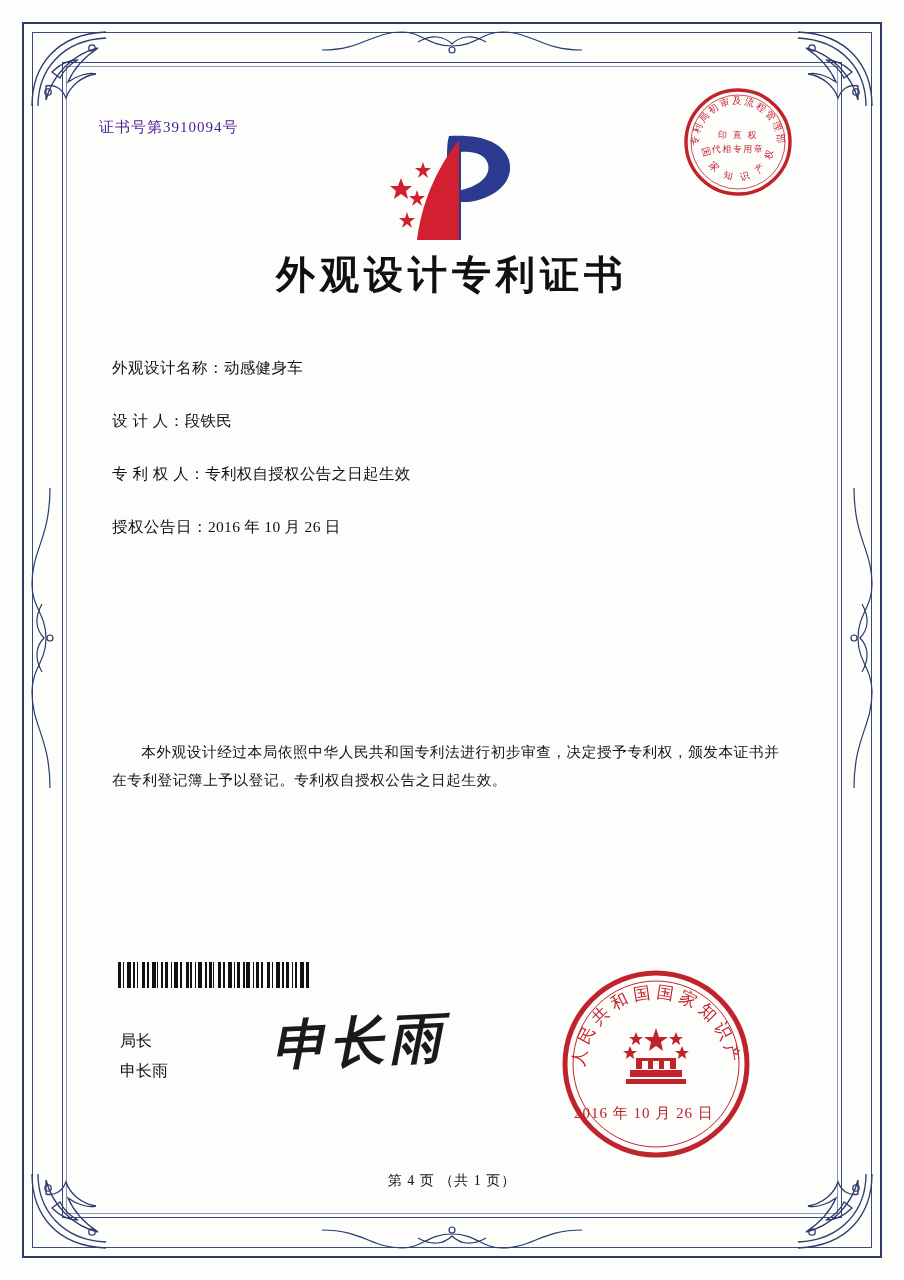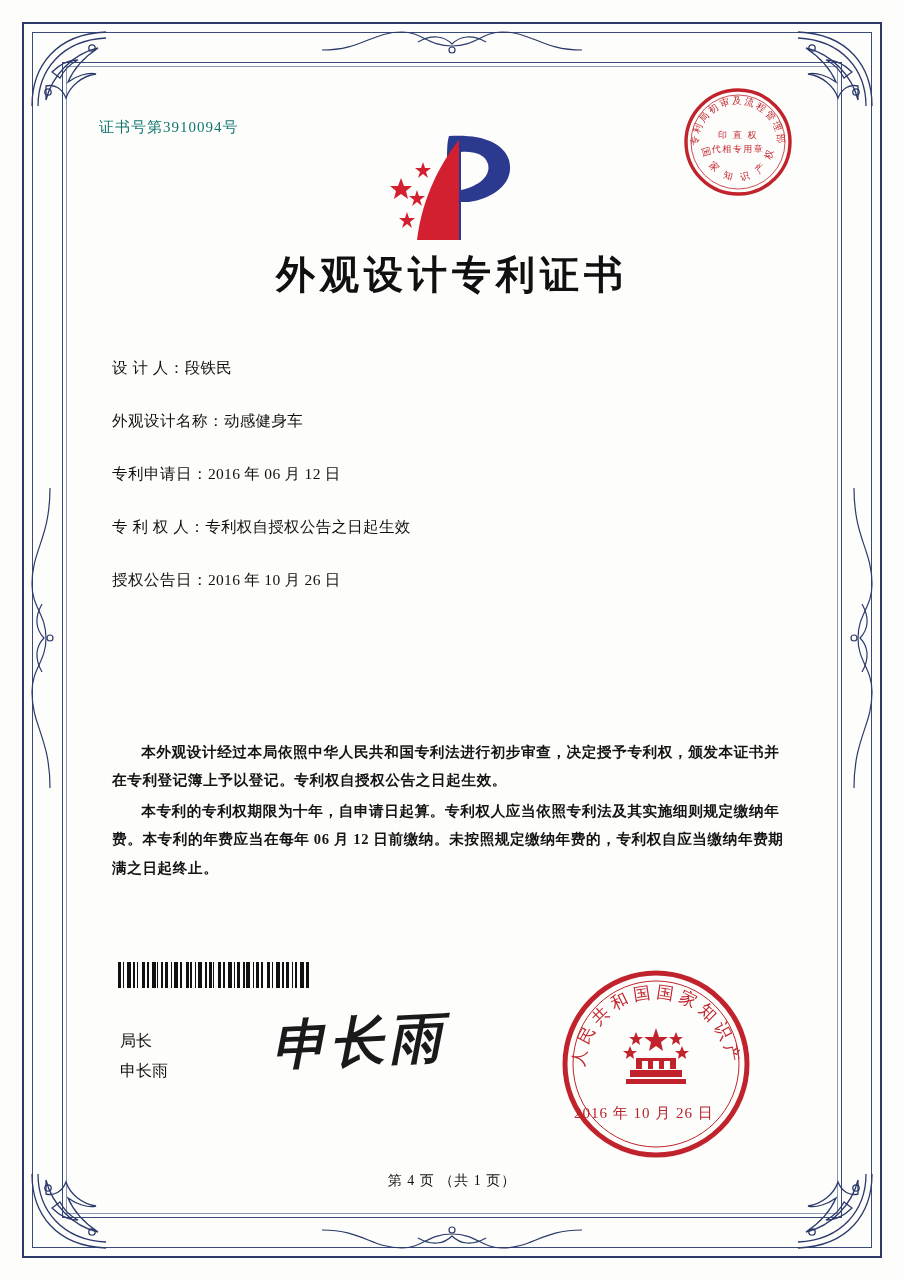--- a/index.html
+++ b/index.html
@@ -77,21 +77,21 @@
     left: 66px; top: 66px;
     width: 772px; height: 1148px;
   }
 
   .cert-no {
     position: absolute;
     left: 33px;
     top: 52px;
     font-size: 15px;
     letter-spacing: 1px;
-    color: #0f766e;
+    color: #4c1d95;
     font-family: "Liberation Serif", serif;
   }
 
   
   .logo {
     position: absolute;
     left: 50%;
     top: 62px;
     transform: translateX(-50%);
     width: 150px;
@@ -145,21 +145,20 @@
     width: 686px;
     font-size: 14.6px;
     line-height: 1.95;
     color: #141414;
     font-family: "Liberation Serif", serif;
   }
   .body-text p {
     margin: 0 12px 2px 0;
     text-indent: 2em;
     letter-spacing: 0.6px;
-    font-weight: bold;
   }
 
   
   .barcode {
     position: absolute;
     left: 52px;
     top: 896px;
     width: 248px;
     height: 26px;
     display: flex;
@@ -355,39 +354,35 @@
         </text>
         <text x="56" y="52" font-size="9" fill="#c0232c" text-anchor="middle" font-family="'DejaVu Sans',sans-serif" letter-spacing="1.5">印 直 权</text>
         <text x="56" y="66" font-size="9" fill="#c0232c" text-anchor="middle" font-family="'DejaVu Sans',sans-serif" letter-spacing="1.5">代相专用章</text>
       </svg>
     </div>
 
     <div class="title">外观设计专利证书</div>
 
     <div class="fields">
       <div class="field-row">
-        <span class="field-label">设  计  人：</span><span class="field-value">段铁民</span>
-      </div>
-      <div class="field-row">
         <span class="field-label">外观设计名称：</span><span class="field-value">动感健身车</span>
       </div>
       <div class="field-row">
-        <span class="field-label">专利申请日：</span><span class="field-value">2016 年 06 月 12 日</span>
+        <span class="field-label">设  计  人：</span><span class="field-value">段铁民</span>
       </div>
       <div class="field-row">
         <span class="field-label">专 利 权 人：</span><span class="field-value">专利权自授权公告之日起生效</span>
       </div>
       <div class="field-row">
         <span class="field-label">授权公告日：</span><span class="field-value">2016 年 10 月 26 日</span>
       </div>
     </div>
 
     <div class="body-text">
       <p>本外观设计经过本局依照中华人民共和国专利法进行初步审查，决定授予专利权，颁发本证书并在专利登记簿上予以登记。专利权自授权公告之日起生效。</p>
-      <p>本专利的专利权期限为十年，自申请日起算。专利权人应当依照专利法及其实施细则规定缴纳年费。本专利的年费应当在每年 06 月 12 日前缴纳。未按照规定缴纳年费的，专利权自应当缴纳年费期满之日起终止。</p>
     </div>
 
     <div class="barcode">
       <i style="width:3px"></i>
         <i style="width:2px;background:transparent"></i>
       <i style="width:1px"></i>
         <i style="width:3px;background:transparent"></i>
       <i style="width:4px"></i>
         <i style="width:2px;background:transparent"></i>
       <i style="width:2px"></i>

